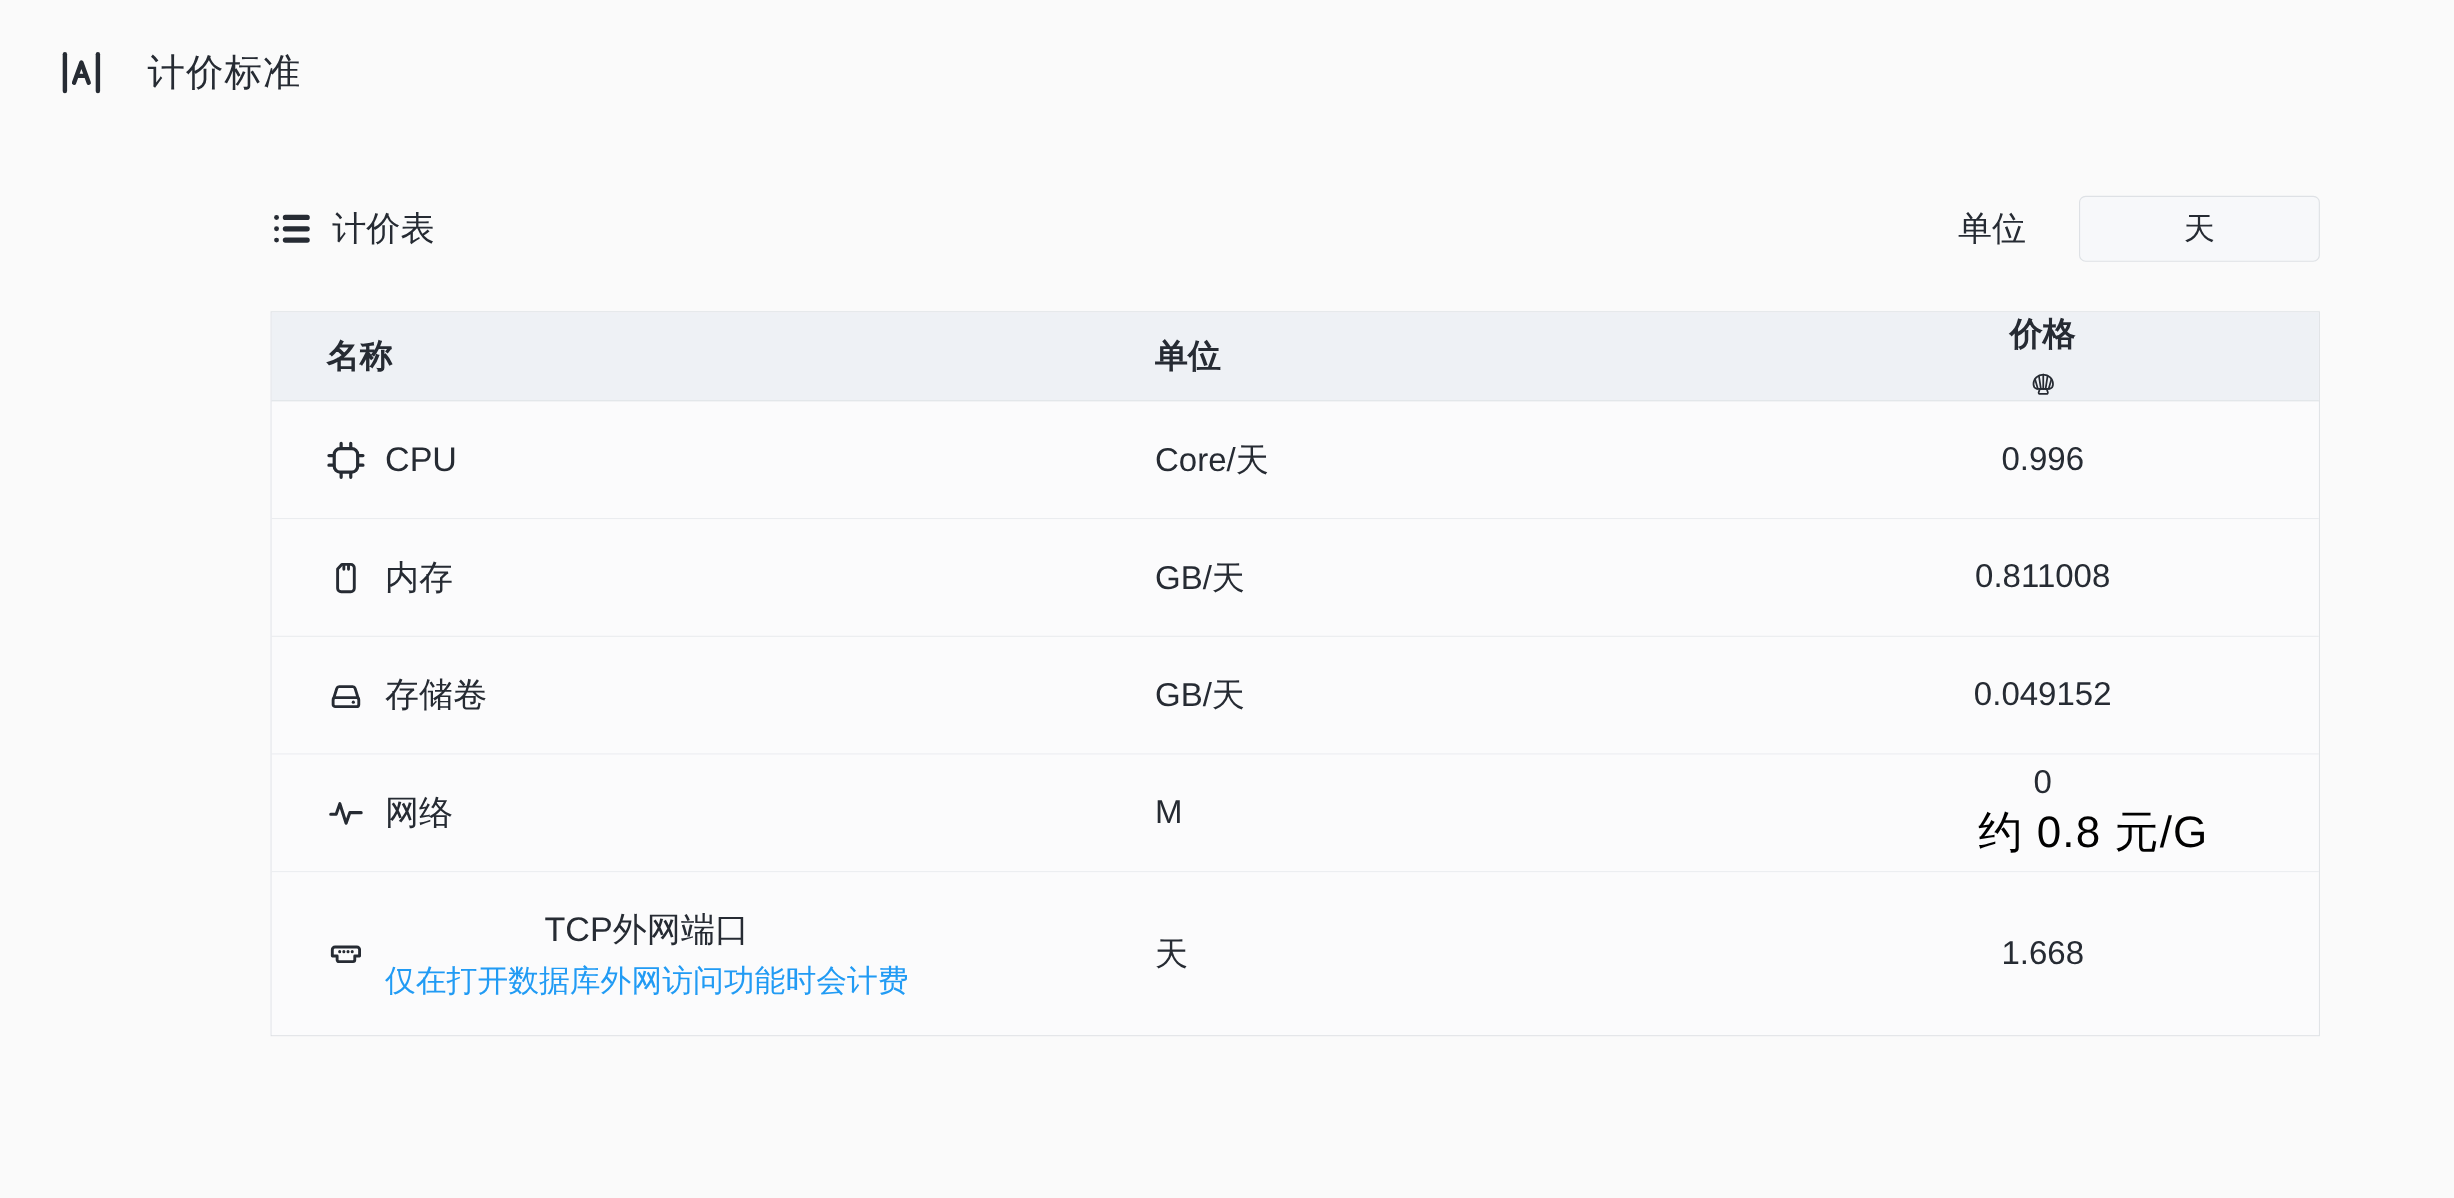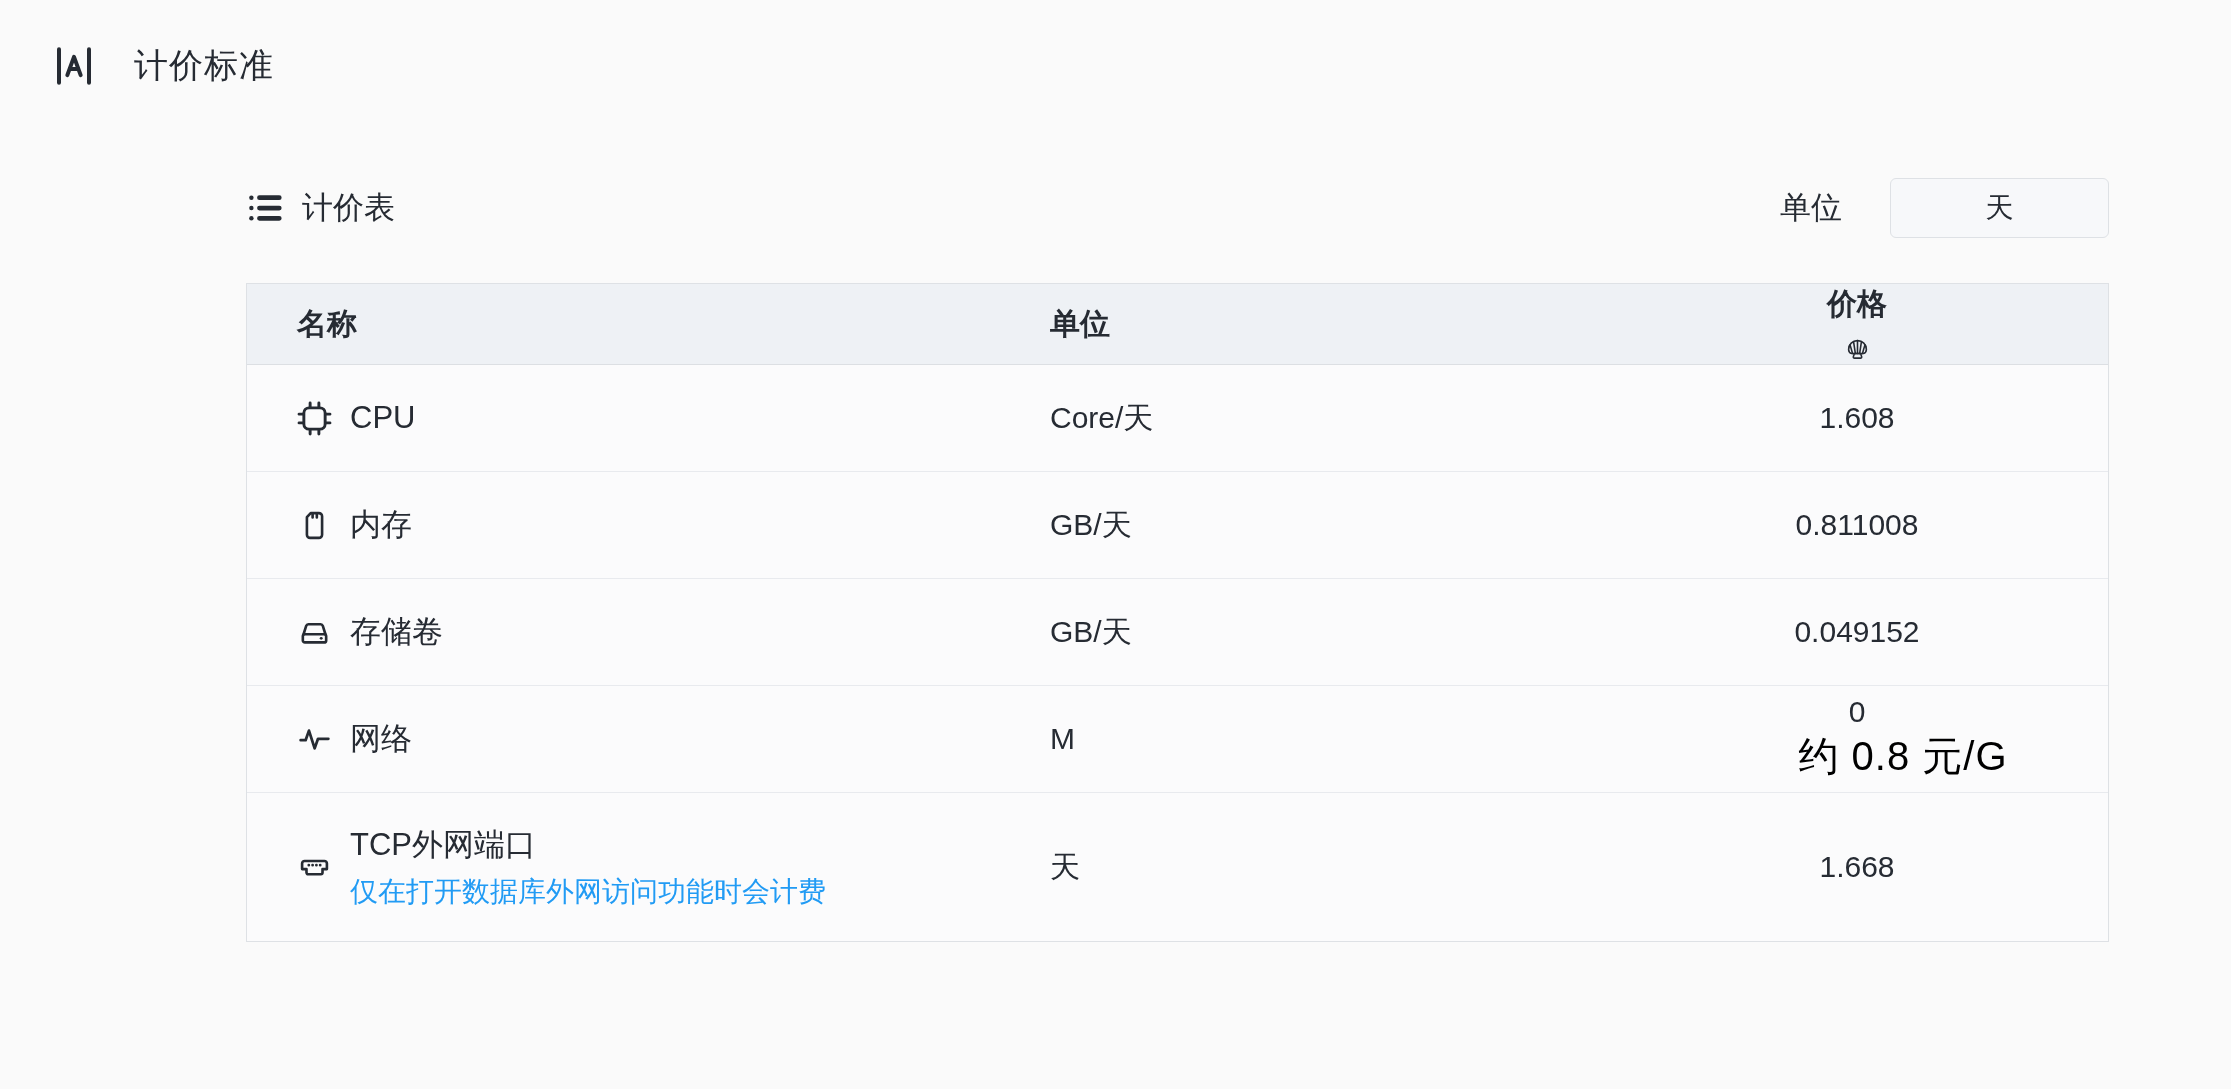--- a/index.html
+++ b/index.html
@@ -58,21 +58,21 @@
   .row{
     display:grid;grid-template-columns:803px 552px 1fr;
     align-items:center;height:106px;
     border-bottom:1px solid #e8eaee;
     background:#fbfbfc;
   }
   .row:last-child{height:148px;border-bottom:none;}
   .cell{font-size:30px;}
   .cell-name{padding-left:50px;display:flex;align-items:center;gap:18px;}
   .row-icon svg{width:35px;height:35px;}
-  .name-block{display:flex;flex-direction:column;}
+  .name-block{display:flex;flex-direction:column;text-align:center;}
   .name{font-size:31px;}
   .note{font-size:28px;color:#219bf4;margin-top:7px;cursor:default;}
   .note:empty{display:none;}
   .cell-price{display:flex;align-items:center;padding-left:4px;flex-direction:column;}
   .annotation{
     font-size:40px;color:#000000;margin-left:92px;letter-spacing:1px;
     white-space:nowrap;
   }
   .annotation:empty{display:none;}
 </style>
@@ -135,21 +135,21 @@
                 <path d="M9 1.4v3M15 1.4v3M9 19.6v3M15 19.6v3M1.4 9h3M1.4 15h3M19.6 9h3M19.6 15h3"></path>
               </svg>
             </span>
       <div class="name-block">
         <span class="name">CPU</span>
 
       </div>
     </div>
     <div class="cell cell-unit">Core/天</div>
     <div class="cell cell-price">
-      <span class="price">1.608</span>
+      <span class="price">0.996</span>
 
     </div>
   </div>
         <div class="row">
     <div class="cell cell-name">
       <span class="row-icon">
               <svg viewBox="0 0 24 24" fill="none" stroke="#262b33" stroke-width="1.8" stroke-linecap="round" stroke-linejoin="round">
                 <path d="M9.4 3.5H15a2.2 2.2 0 0 1 2.2 2.2v12.6A2.2 2.2 0 0 1 15 20.5H9A2.2 2.2 0 0 1 6.8 18.3V6.3l2.6-2.8z"></path>
                 <path d="M10.7 3.7v2.8M13.6 3.7v2.8"></path>
               </svg>

